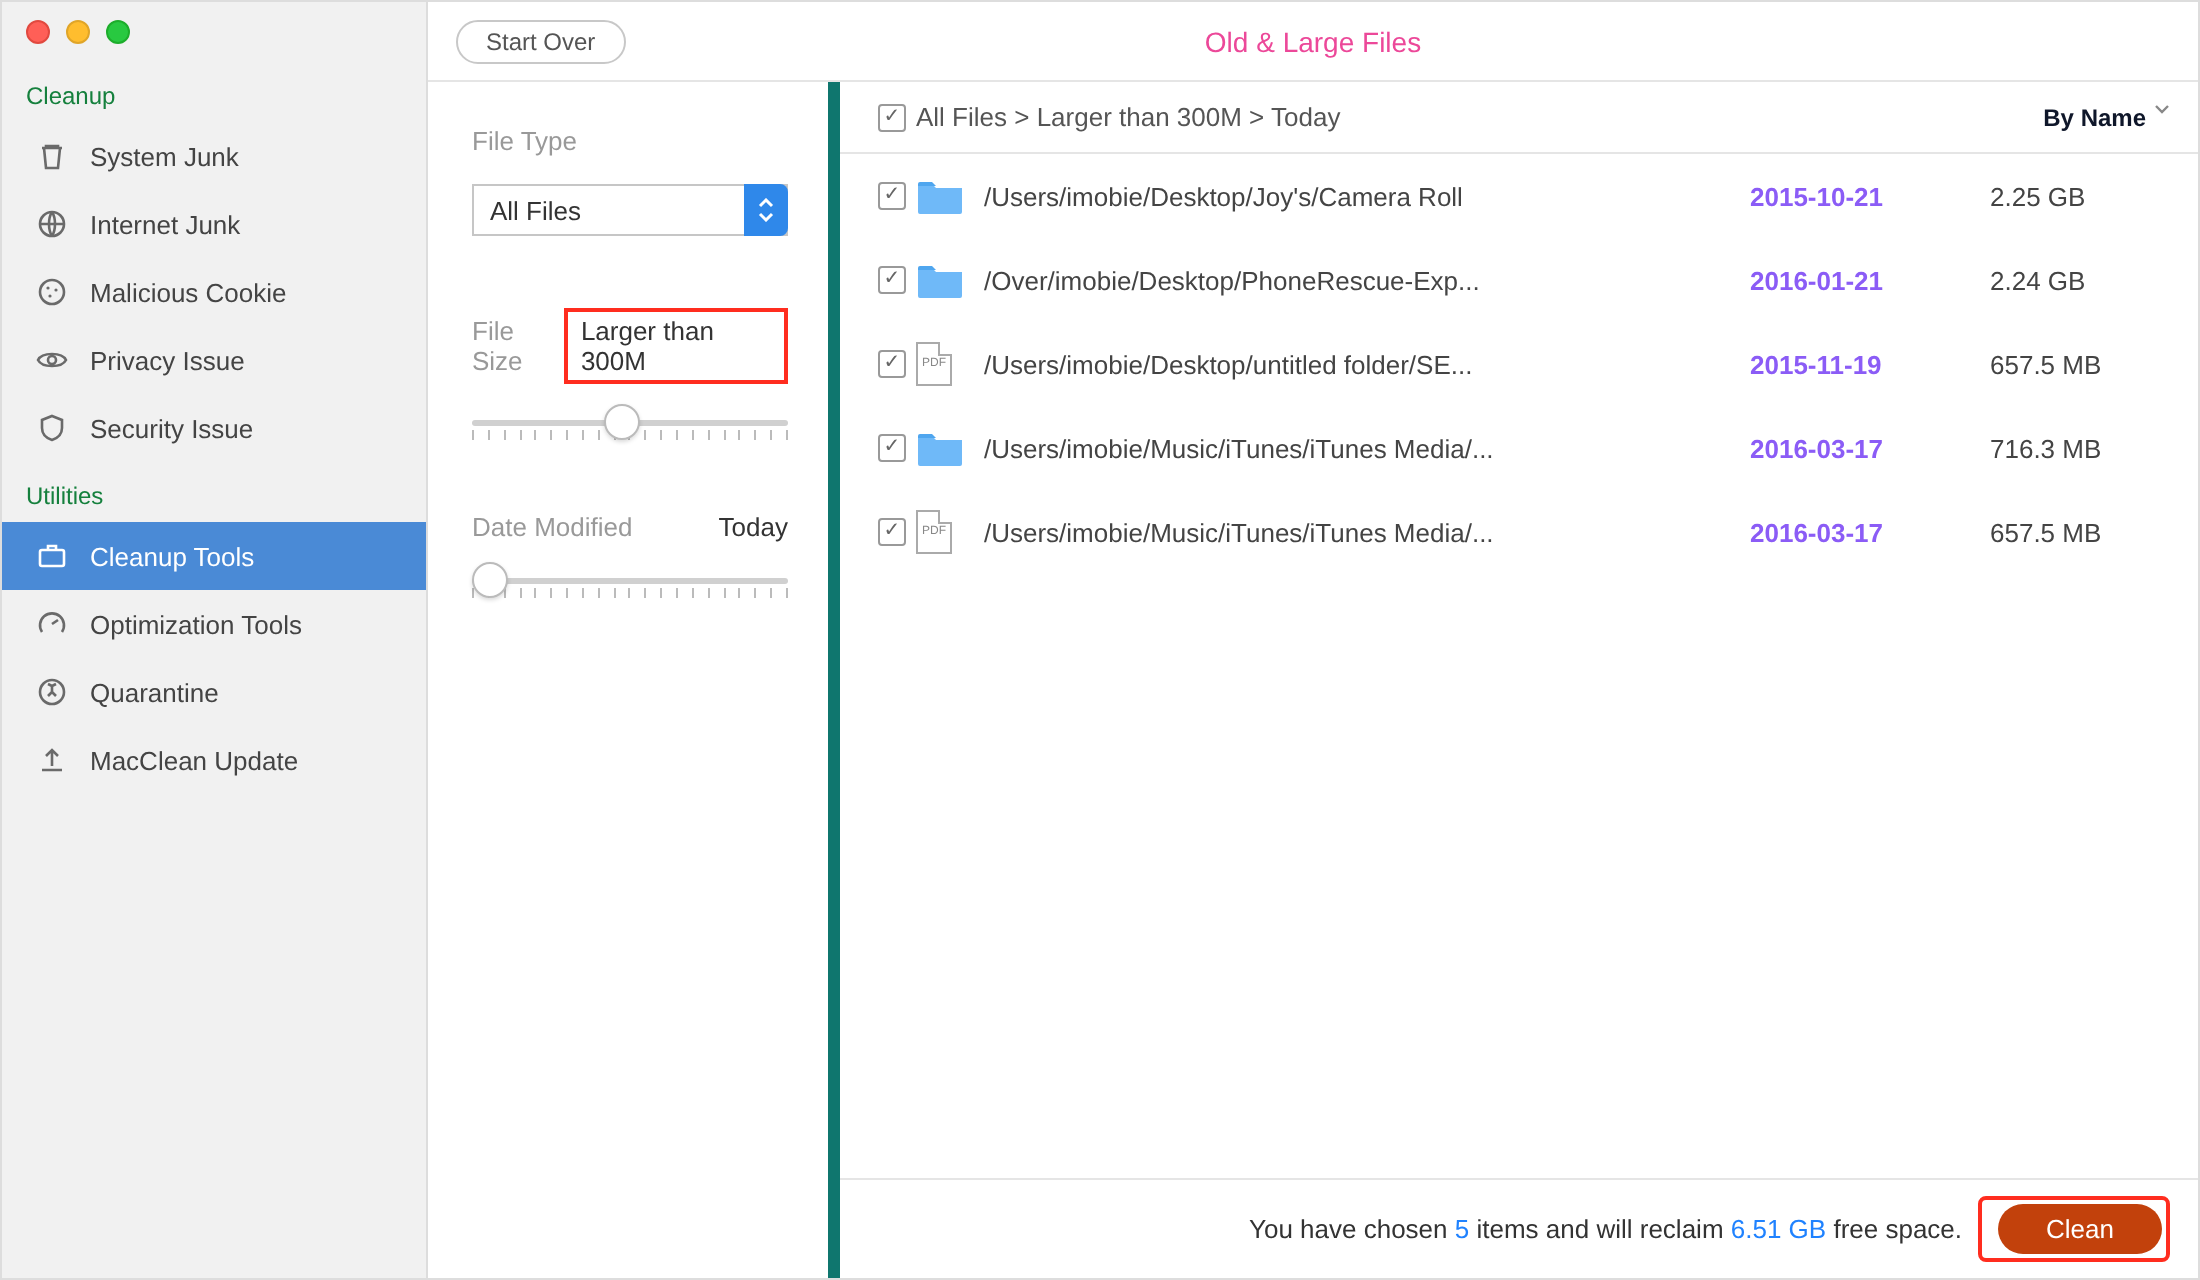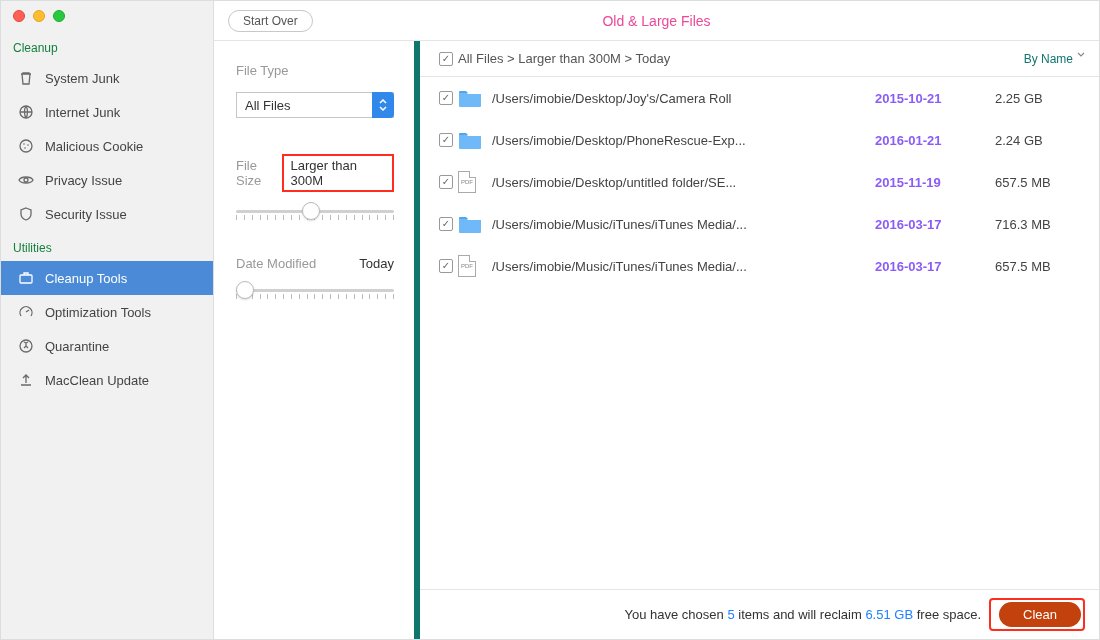--- a/index.html
+++ b/index.html
@@ -118,21 +118,21 @@
       padding: 0 14px; border-bottom: 1px solid #e5e5e5;
       color: #555; font-size: 13px;
     }
     .list-header .cb, .row .cb { width: 24px; display:flex; align-items:center; justify-content:center; }
     .check {
       width: 14px; height: 14px; border: 1px solid #999; border-radius: 2px;
       display: inline-flex; align-items: center; justify-content: center;
       color: #666; font-size: 10px; line-height: 1;
     }
     .breadcrumb { flex: 1; overflow: hidden; white-space: nowrap; text-overflow: ellipsis; }
-    .sort-label { color: #0f766e; font-size: 12px; display: flex; align-items:flex-start; gap:4px; }
+    .sort-label { color: #0f172a; font-size: 12px; display: flex; align-items:flex-start; gap:4px;font-weight:bold; }
 
     .rows { flex: 1; overflow: auto; }
     .row {
       display: flex; align-items: center; height: 42px; padding: 0 14px;
       color: #444;
     }
     .row .icon-cell { width: 34px; display:flex; align-items:center; justify-content:flex-start; }
     .row .path {
       flex: 1; overflow: hidden; white-space: nowrap; text-overflow: ellipsis; padding-right: 12px;
     }
@@ -378,21 +378,21 @@
           <div class="row">
             <div class="cb">
               <span class="check">✓</span>
             </div>
             <div class="icon-cell">
               <svg class="folder-icon" width="24" height="20" viewBox="0 0 24 20">
                 <path d="M1 4h7l2 2h13v12a1 1 0 0 1-1 1H2a1 1 0 0 1-1-1z" fill="#6fb9f8"></path>
                 <path d="M1 4a1 1 0 0 1 1-1h6l2 2h-9z" fill="#4fa6ef"></path>
               </svg>
             </div>
-            <div class="path">/Users/imobie/Desktop/PhoneRescue-Exp...</div>
+            <div class="path">/Over/imobie/Desktop/PhoneRescue-Exp...</div>
             <div class="date">2016-01-21</div>
             <div class="size">2.24 GB</div>
           </div>
           <div class="row">
             <div class="cb">
               <span class="check">✓</span>
             </div>
             <div class="icon-cell">
               <div class="pdf-box">PDF</div>
             </div>

